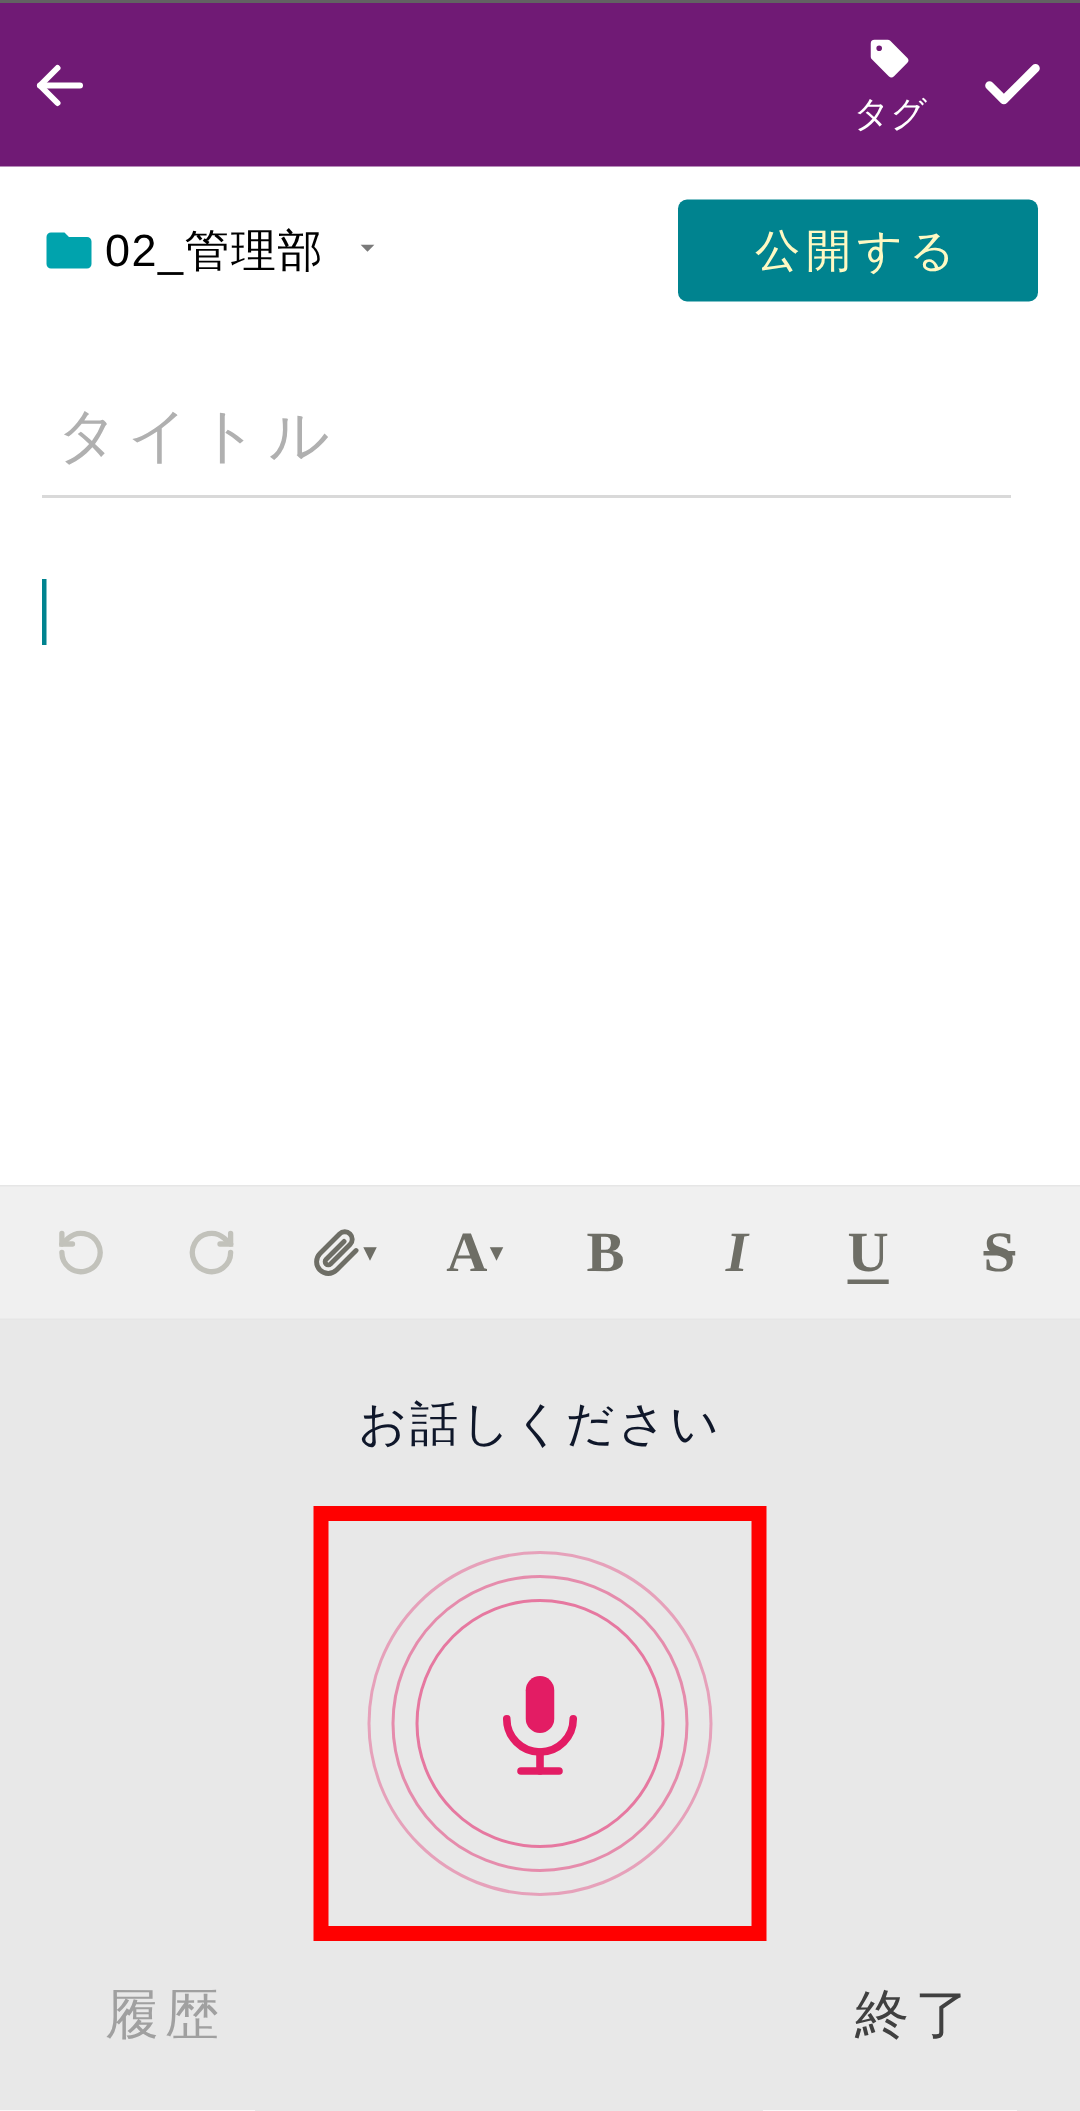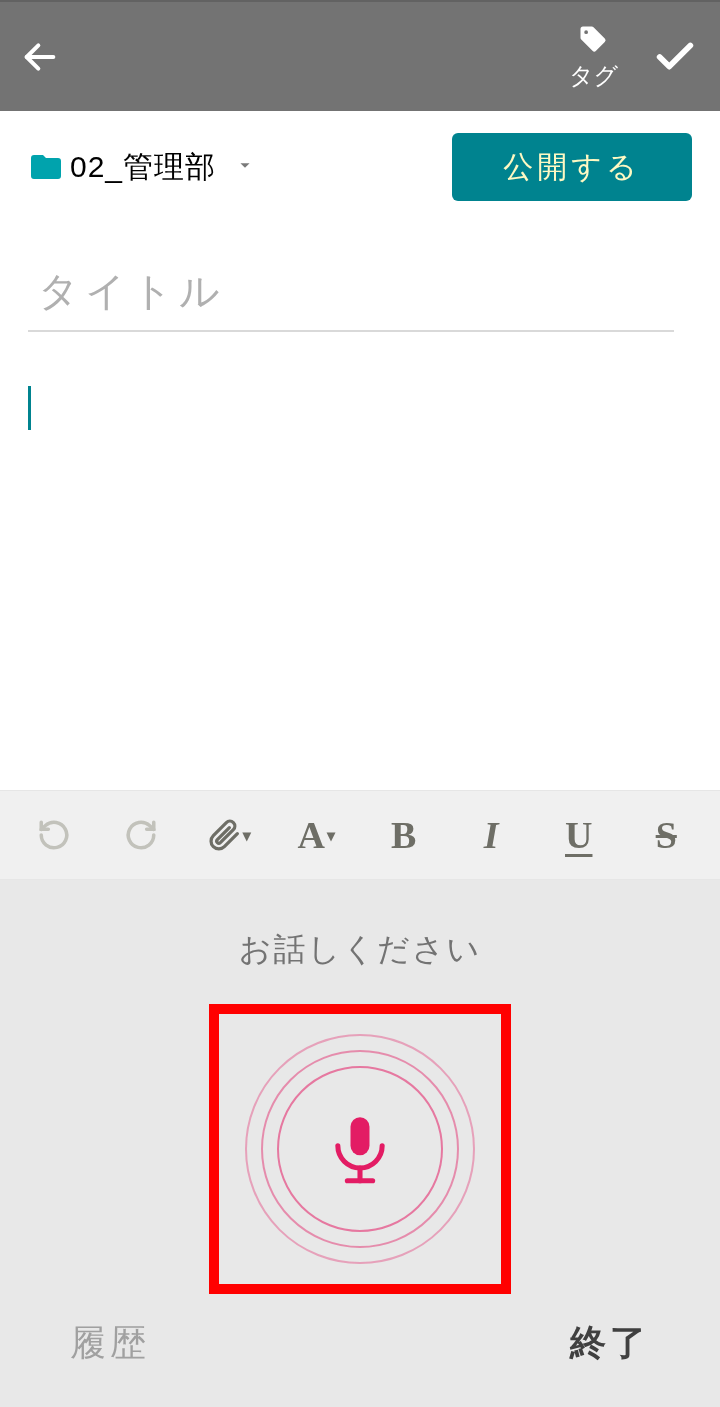--- a/index.html
+++ b/index.html
@@ -7,21 +7,21 @@
     width: 720px;
     height: 1407px;
     font-family: -apple-system, "Hiragino Sans", "Hiragino Kaku Gothic ProN", Meiryo, sans-serif;
     background: #fff;
     overflow: hidden;
     position: relative;
   }
 
   
   .header {
-    background: #737373;
+    background: #701a75;
     height: 111px;
     display: flex;
     align-items: center;
     padding: 0 18px;
     color: #fff;
     border-top: 2px solid #626262;
   }
   .header-back { width: 44px; height: 44px; display:flex; align-items:center; justify-content:center; cursor:pointer; }
   .header-spacer { flex: 1; }
   .header-item {
@@ -125,21 +125,21 @@
     left:0; right:0;
     top:880px;
     bottom:0;
     background:#e8e8e8;
     display:flex;
     flex-direction:column;
     align-items:center;
   }
   .voice-prompt {
     font-size:32px;
-    color:#737373;
+    color:#0f172a;
     margin-top:48px;
     letter-spacing:2px;
   }
   .mic-highlight {
     margin-top:32px;
     width:302px;
     height:290px;
     border:10px solid #ff0000;
     display:flex;
     align-items:center;
@@ -172,21 +172,21 @@
     align-items:center;
     justify-content:space-between;
     padding: 0 70px 18px 70px;
   }
   .voice-footer-btn {
     font-size:36px;
     color:#a0a0a0;
     letter-spacing:4px;
     cursor:pointer;
   }
-  .voice-footer-btn.active { color:#404040;font-weight:bold; }
+  .voice-footer-btn.active { color:#404040; }
 </style>
 </head>
 <body>
 
 <div class="header">
   <div class="header-back">
     <svg width="40" height="40" viewBox="0 0 24 24" fill="none" stroke="#fff" stroke-width="2.4" stroke-linecap="round" stroke-linejoin="round">
         <line x1="20" y1="12" x2="4" y2="12"></line>
         <polyline points="11 5 4 12 11 19"></polyline>
       </svg>

